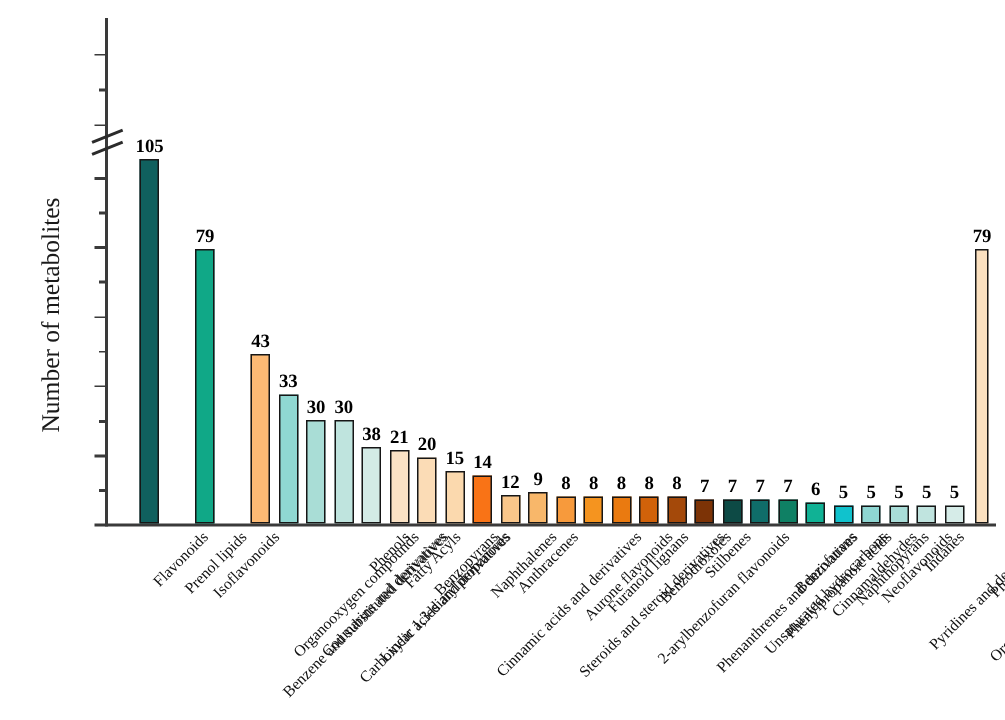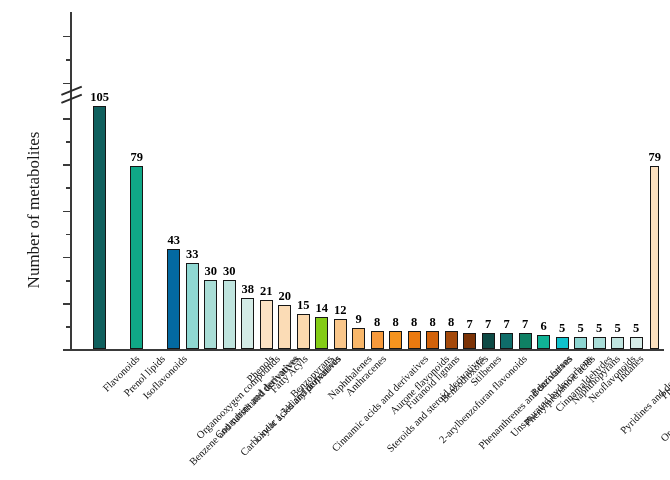--- a/index.html
+++ b/index.html
@@ -133,21 +133,21 @@
           <div class="slash s2"></div>
         </div>
       </div>
     <div id="bars" class="bars">
         <div class="bar" style="left: 21.275px; width: 12.95px; height: 243px; background: rgb(16, 96, 94);">
           <div class="vlabel">105</div>
         </div>
         <div class="bar" style="left: 58.275px; width: 12.95px; height: 182.829px; background: rgb(16, 168, 135);">
           <div class="vlabel">79</div>
         </div>
-        <div class="bar" style="left: 95.275px; width: 12.95px; height: 100px; background: #0369a1; text-align: center;">
+        <div class="bar" style="left: 95.275px; width: 12.95px; height: 113px; background: #fdba74; text-align: center;">
           <div class="vlabel">43</div>
         </div>
         <div class="bar" style="left: 113.775px; width: 12.95px; height: 85.6286px; background: rgb(143, 216, 210);">
           <div class="vlabel">33</div>
         </div>
         <div class="bar" style="left: 132.275px; width: 12.95px; height: 69.4286px; background: rgb(169, 221, 214);">
           <div class="vlabel">30</div>
         </div>
         <div class="bar" style="left: 150.775px; width: 12.95px; height: 69.4286px; background: rgb(191, 228, 222);">
           <div class="vlabel">30</div>
@@ -157,24 +157,24 @@
         </div>
         <div class="bar" style="left: 187.775px; width: 12.95px; height: 48.6px; background: rgb(251, 226, 196);">
           <div class="vlabel">21</div>
         </div>
         <div class="bar" style="left: 206.275px; width: 12.95px; height: 43.9714px; background: rgb(251, 220, 182);">
           <div class="vlabel">20</div>
         </div>
         <div class="bar" style="left: 224.775px; width: 12.95px; height: 34.7143px; background: rgb(251, 217, 174);">
           <div class="vlabel">15</div>
         </div>
-        <div class="bar" style="left: 243.275px; width: 12.95px; height: 32.4px; background: #84cc16;">
+        <div class="bar" style="left: 243.275px; width: 12.95px; height: 32.4px; background: #f97316;">
           <div class="vlabel">14</div>
         </div>
-        <div class="bar" style="left: 261.775px; width: 12.95px; height: 30px; background: rgb(249, 198, 138);">
+        <div class="bar" style="left: 261.775px; width: 12.95px; height: 19px; background: rgb(249, 198, 138);">
           <div class="vlabel">12</div>
         </div>
         <div class="bar" style="left: 280.275px; width: 12.95px; height: 20.8286px; background: rgb(248, 183, 106);">
           <div class="vlabel">9</div>
         </div>
         <div class="bar" style="left: 298.775px; width: 12.95px; height: 18.5143px; background: rgb(247, 154, 60);">
           <div class="vlabel">8</div>
         </div>
         <div class="bar" style="left: 317.275px; width: 12.95px; height: 18.5143px; background: rgb(245, 148, 31);">
           <div class="vlabel">8</div>

